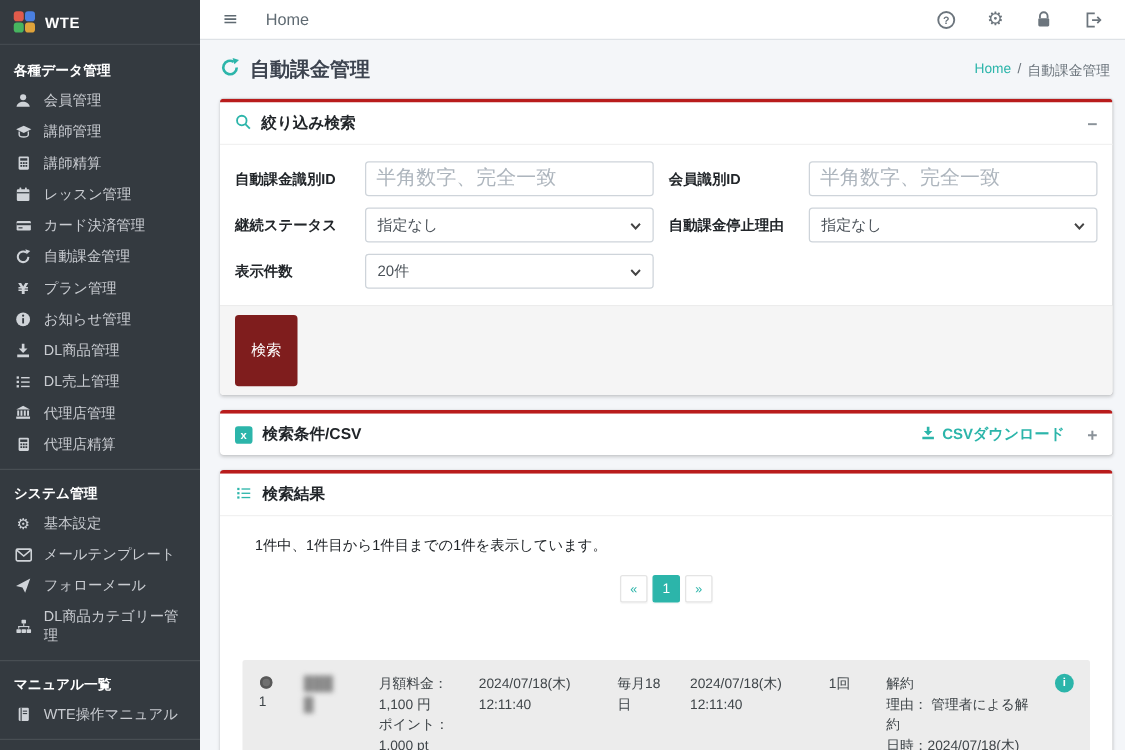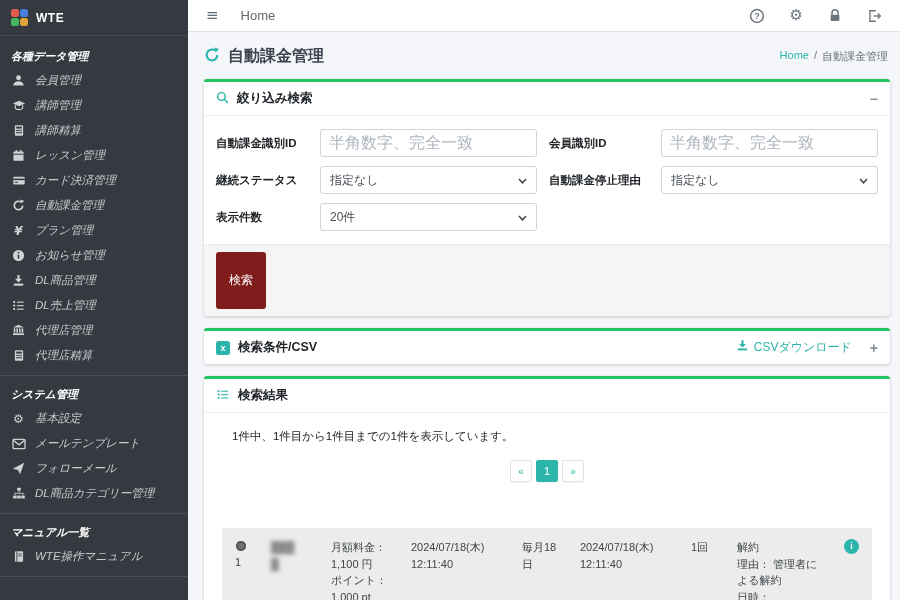--- a/index.html
+++ b/index.html
@@ -4,28 +4,28 @@
 <style>
   * { margin:0; padding:0; box-sizing:border-box; }
   html,body { width:900px; height:600px; overflow:hidden; }
   body {
     font-family:"Liberation Sans","DejaVu Sans",sans-serif;
     background:#f4f6f9; display:flex; font-size:12px; color:#212529;
   }
   .uic { font-family:"DejaVu Sans",sans-serif; }
 
   
-  .sidebar { width:188px; flex:none; background:#343a40; color:#c9ccd1; display:flex; flex-direction:column; }
+  .sidebar { width:160px; flex:none; background:#343a40; color:#c9ccd1; display:flex; flex-direction:column; }
   .brand { height:36px; flex:none; display:flex; align-items:center; gap:8px; padding:0 11px;
            border-bottom:1px solid rgba(255,255,255,.08); cursor:pointer; }
   .logo { width:17px; height:17px; display:grid; grid-template-columns:1fr 1fr; grid-template-rows:1fr 1fr; gap:1.5px; }
   .logo span { border-radius:2.5px; }
   .lg1{background:#e05b4b;} .lg2{background:#4a7fe0;} .lg3{background:#47b45f;} .lg4{background:#e0a33a;}
   .brand-title { font-size:12px; font-weight:bold; color:#fff; letter-spacing:.5px; }
-  .side-nav { padding-top:4px;font-style:italic; }
+  .side-nav { padding-top:4px; }
   .side-section-label { padding:9px 11px 4px; font-size:11px; font-weight:bold; color:#fff; }
   .side-item { display:flex; align-items:center; gap:9px; padding:5px 11px; font-size:11.5px; color:#c9ccd1; cursor:pointer; }
   .side-icon { width:15px; flex:none; display:flex; justify-content:center; align-items:center; color:#cfd3d8; font-size:12px; font-weight:bold; }
   .side-icon svg { display:block; }
   .side-divider { height:1px; background:rgba(255,255,255,.1); margin:7px 0 2px; }
 
   
   .main { flex:1; min-width:0; display:flex; flex-direction:column; }
   .navbar { height:32px; flex:none; background:#fff; border-bottom:1px solid #dee2e6;
             display:flex; align-items:center; padding:0 18px; gap:22px; }
@@ -36,21 +36,21 @@
   .nav-gear { font-size:15px; line-height:1; }
 
   .content { flex:1; padding:10px 10px 0 16px; }
 
   .page-head { display:flex; align-items:center; margin:4px 2px 12px 0; }
   .page-title { display:flex; align-items:center; gap:8px; font-size:16px; font-weight:bold; color:#3d4450; }
   .breadcrumb { margin-left:auto; font-size:11px; color:#6c757d; display:flex; gap:5px; }
   .bc-home { color:#2cb5aa; cursor:pointer; }
 
   
-  .card { background:#fff; border-top:3px solid #22c55e; border-radius:3px;
+  .card { background:#fff; border-top:3px solid #b91c1c; border-radius:3px;
           box-shadow:0 0 1px rgba(0,0,0,.12), 0 1px 3px rgba(0,0,0,.18); margin-bottom:12px; }
   .card-header { display:flex; align-items:center; gap:8px; padding:8px 12px; border-bottom:1px solid #f1f1f1; }
   .card-title { font-size:12.5px; font-weight:bold; color:#212529; }
   .hdr-right { margin-left:auto; display:flex; align-items:center; gap:18px; }
   .collapse-btn { color:#8a9299; font-size:14px; font-weight:bold; cursor:pointer; line-height:1; }
 
   .filter-body { padding:13px 12px; display:grid; grid-template-columns:92px 1fr 100px 1fr;
                  column-gap:12px; row-gap:9px; align-items:center; }
   .f-label { font-size:11.5px; font-weight:bold; color:#212529; }
   .f-input { height:28px; width:100%; border:1px solid #ced4da; border-radius:3px; font-size:16px;
@@ -59,21 +59,21 @@
   .fake-select { height:28px; width:100%; border:1px solid #ced4da; border-radius:3px; background:#fff;
                  display:flex; align-items:center; justify-content:space-between; padding:0 9px;
                  font-size:12px; color:#495057; cursor:pointer; }
   .card-footer { background:#f5f5f5; border-top:1px solid #ececec; padding:7px 12px; border-radius:0 0 3px 3px; }
   .btn-search { background:#7f1d1d; color:#fff; border:none; border-radius:3px; font-size:12px;
                 padding:20px 13px; cursor:pointer; font-family:inherit; }
 
   .csv-card .card-header { border-bottom:none; }
   .excel-ic { width:14px; height:14px; background:#2cb5aa; border-radius:2.5px; color:#fff;
               font-size:9px; font-weight:bold; display:flex; align-items:center; justify-content:center; }
-  .csv-link { display:flex; align-items:flex-start; gap:5px; color:#2cb5aa; font-size:12px; font-weight:normal; cursor:pointer; }
+  .csv-link { display:flex; align-items:flex-end; gap:5px; color:#2cb5aa; font-size:12px; font-weight:bold; cursor:pointer; }
 
   .results-body { padding:14px 12px 12px; }
   .summary { font-size:11.5px; color:#212529; margin:2px 0 16px 16px; }
   .pagination { display:flex; justify-content:center; gap:4px; }
   .page-btn { min-width:22px; height:22px; padding:0 4px; border:1px solid #e4e4e4; background:#fff;
               color:#2cb5aa; font-size:10px; display:flex; align-items:center; justify-content:center;
               border-radius:2px; cursor:pointer; box-shadow:0 1px 1px rgba(0,0,0,.04); }
   .page-btn.active { background:#2cb5aa; border-color:#2cb5aa; color:#fff; font-size:11px; }
 
   .result-row { margin:46px 6px 16px; background:#ececec; border-radius:2px; display:flex; gap:14px;

